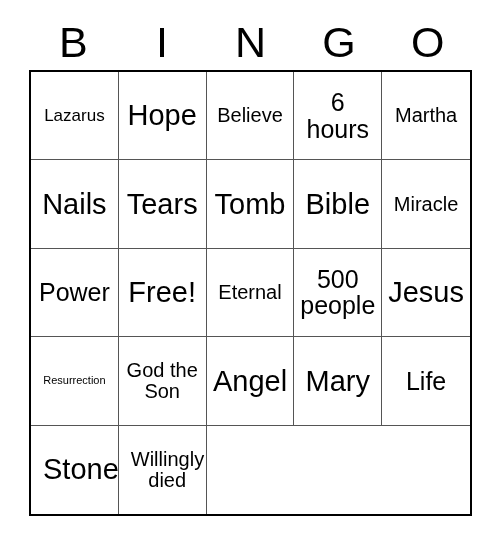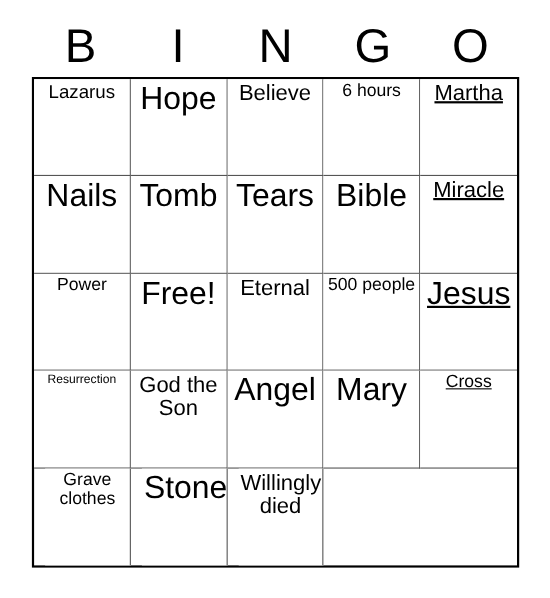--- a/index.html
+++ b/index.html
@@ -56,42 +56,43 @@
     display: grid;
     grid-template-columns: repeat(5, 1fr);
     grid-template-rows: repeat(5, 1fr);
     background: #ffffff;
   }
   .cell {
     box-sizing: border-box;
     border-right: 1px solid #555555;
     border-bottom: 1px solid #555555;
     display: flex;
+    align-items: center;
     justify-content: center;
     text-align: center;
     padding: 3px 2px;
     overflow: hidden;
     background: #ffffff;
   }
-  .cell:nth-child(5n) { border-right: none; text-decoration: underline; }
+  .cell:nth-child(5n) { border-right: none; }
   .cell:nth-child(n+21) { border-bottom: none; margin-left: 10px; }
 
   .cell-text {
     display: block;
     width: 100%;
     line-height: 1.06;
     font-weight: 400;
     word-break: normal;
   }
 
   
   .fs-xs  { font-size: 11px; }
   .fs-sm  { font-size: 17px; }
   .fs-md  { font-size: 20px; }
-  .fs-lg  { font-size: 16px; }
+  .fs-lg  { font-size: 25px; }
   .fs-xl  { font-size: 29px; }
 </style>
 </head>
 <body>
 
 <div class="card">
 
   <div class="header">
       <div class="header-cell">B</div>
       <div class="header-cell">I</div>
@@ -113,24 +114,24 @@
       <div class="cell">
         <span class="cell-text fs-lg">6 hours</span>
       </div>
       <div class="cell">
         <span class="cell-text fs-md">Martha</span>
       </div>
       <div class="cell">
         <span class="cell-text fs-xl">Nails</span>
       </div>
       <div class="cell">
-        <span class="cell-text fs-xl">Tomb</span>
+        <span class="cell-text fs-xl">Tears</span>
       </div>
       <div class="cell">
-        <span class="cell-text fs-xl">Tears</span>
+        <span class="cell-text fs-xl">Tomb</span>
       </div>
       <div class="cell">
         <span class="cell-text fs-xl">Bible</span>
       </div>
       <div class="cell">
         <span class="cell-text fs-md">Miracle</span>
       </div>
       <div class="cell">
         <span class="cell-text fs-lg">Power</span>
       </div>
@@ -152,24 +153,21 @@
       <div class="cell">
         <span class="cell-text fs-md">God the Son</span>
       </div>
       <div class="cell">
         <span class="cell-text fs-xl">Angel</span>
       </div>
       <div class="cell">
         <span class="cell-text fs-xl">Mary</span>
       </div>
       <div class="cell">
-        <span class="cell-text fs-lg">Cross</span>
-      </div>
-      <div class="cell">
-        <span class="cell-text fs-lg">Grave clothes</span>
+        <span class="cell-text fs-lg">Life</span>
       </div>
       <div class="cell">
         <span class="cell-text fs-xl">Stone</span>
       </div>
       <div class="cell">
         <span class="cell-text fs-md">Willingly died</span>
       </div>
     </div>
 
 </div>

